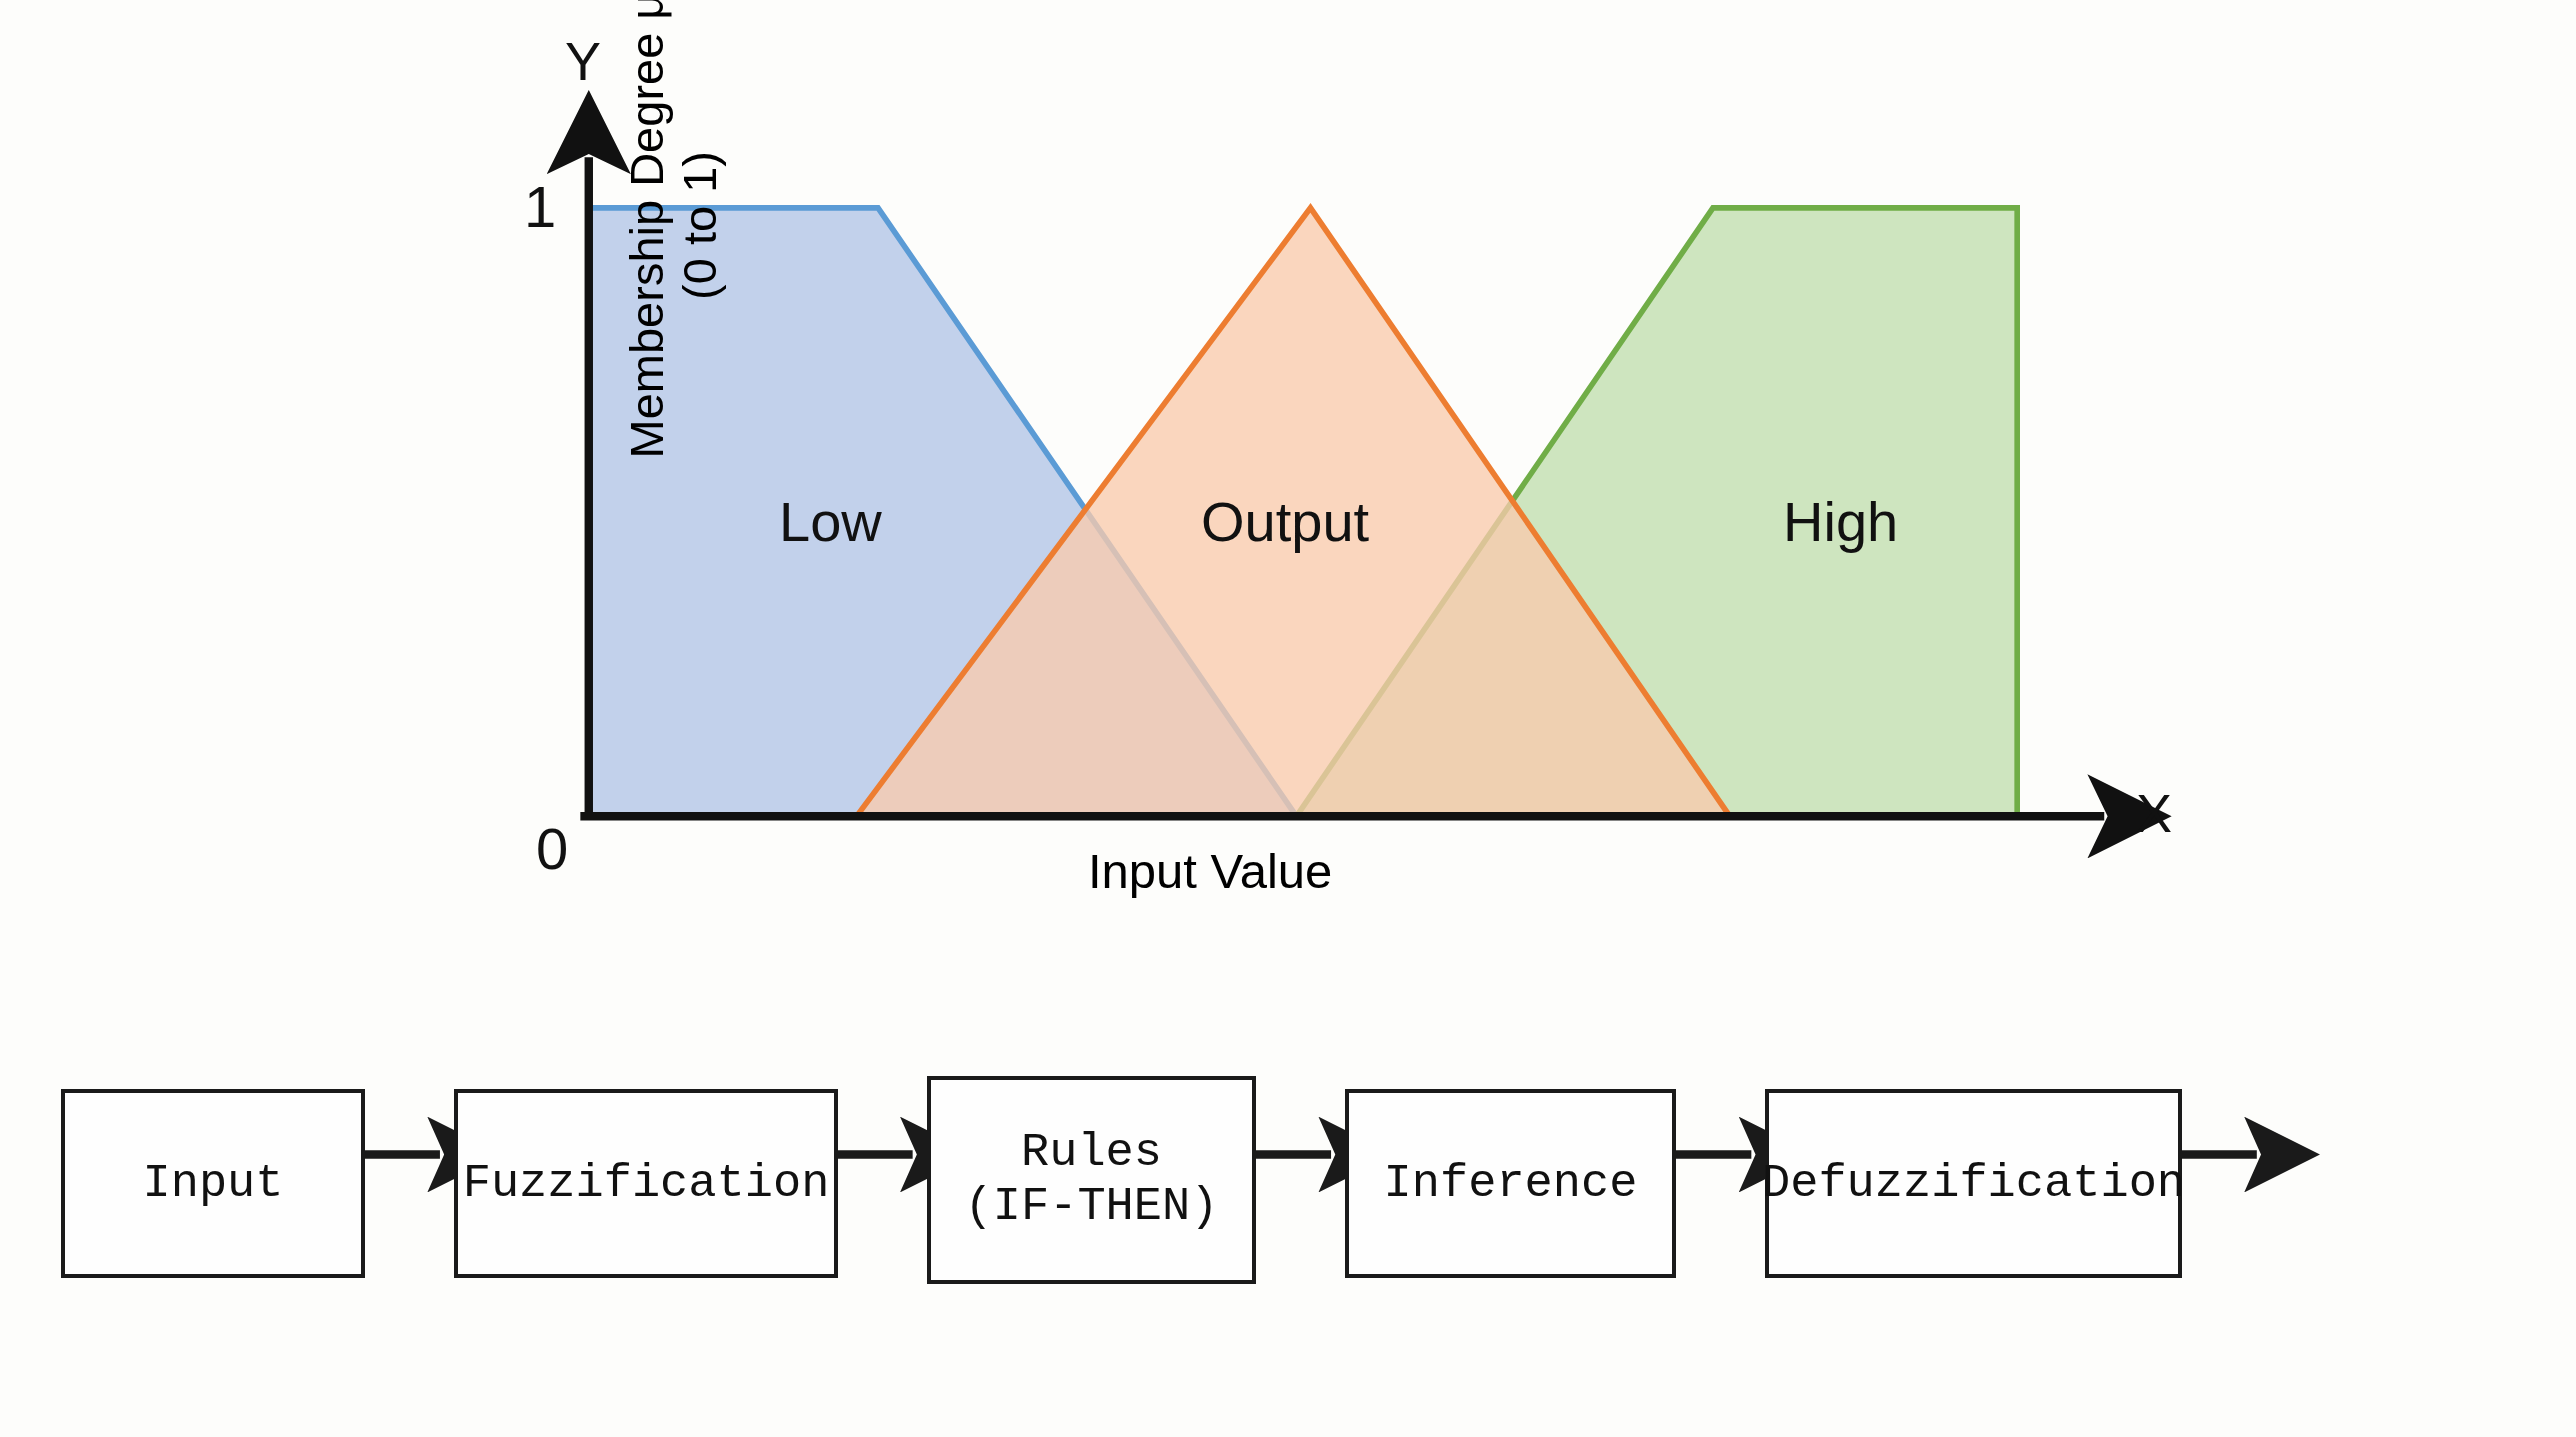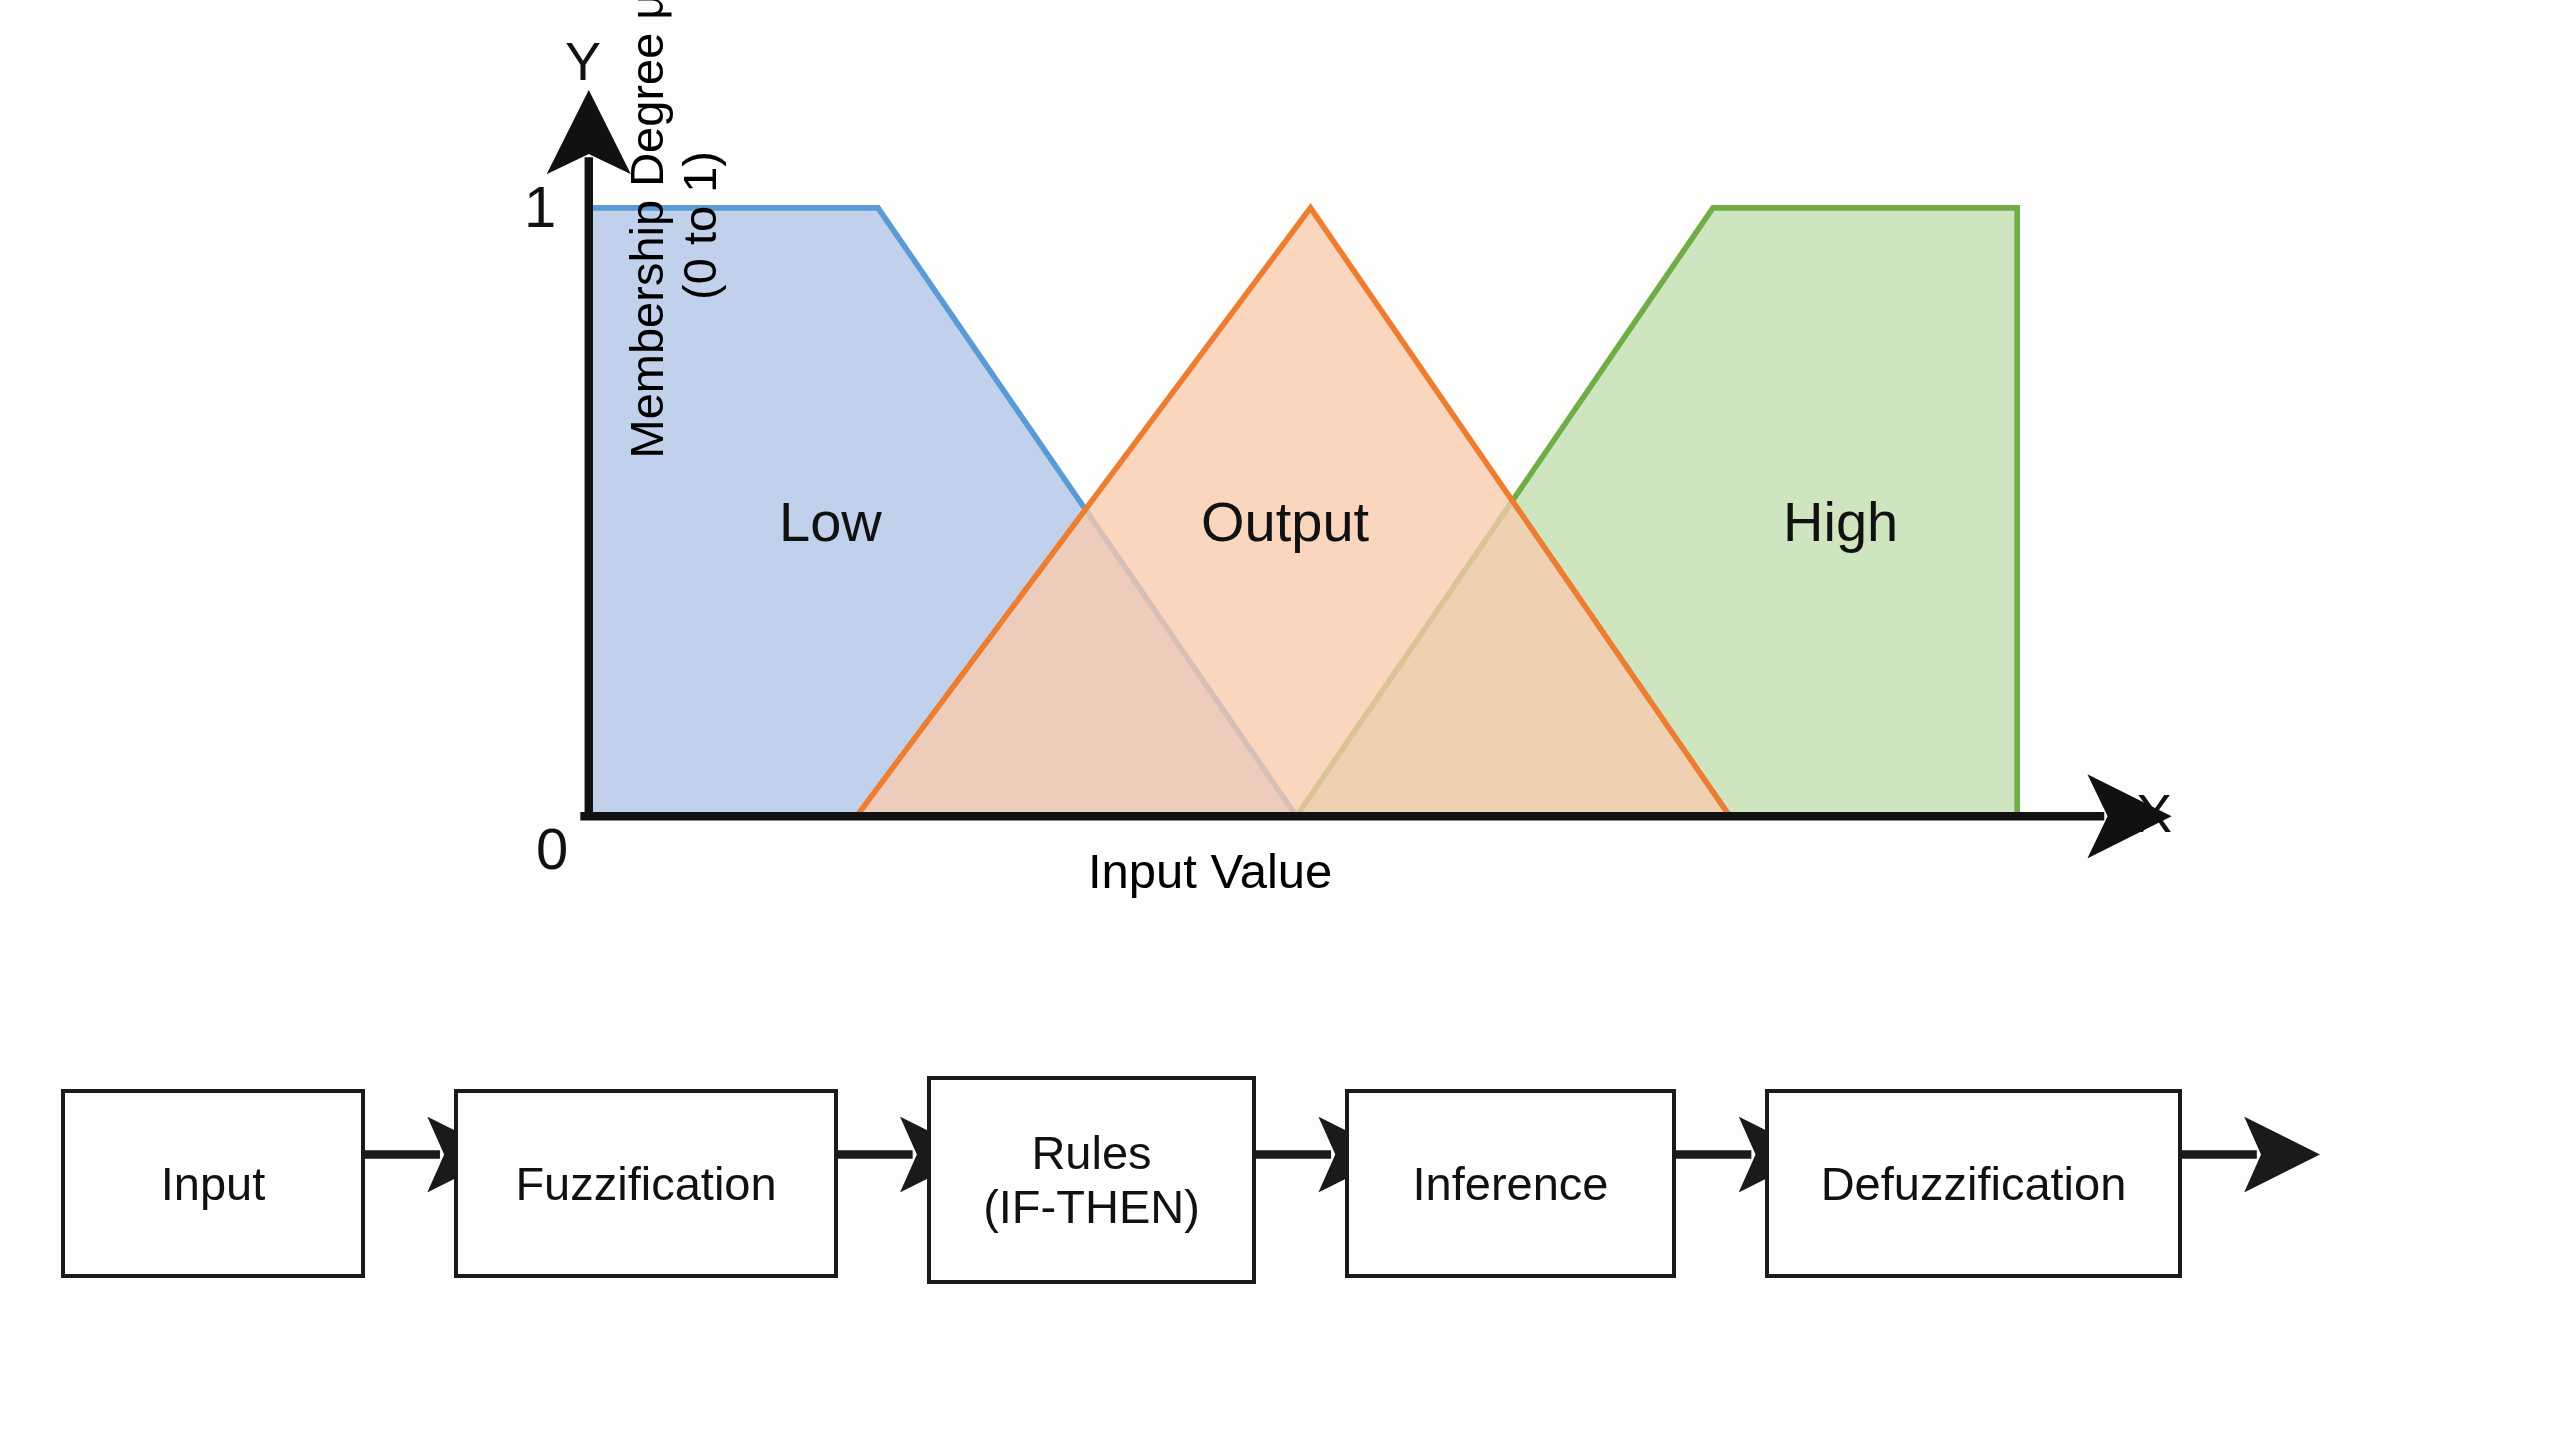--- a/index.html
+++ b/index.html
@@ -82,20 +82,21 @@
     white-space: nowrap;
   }
 
   
   #flow-area {
     position: absolute;
     left: 0;
     top: 1058px;
     width: 2576px;
     height: 253px;
+    font-family: Liberation Mono, monospace;
   }
   #flow-svg {
     position: absolute;
     left: 0; top: 0;
   }
   .flow-box {
     position: absolute;
     box-sizing: border-box;
     border: 4.7px solid #1a1a1a;
     background: #fefefe;

